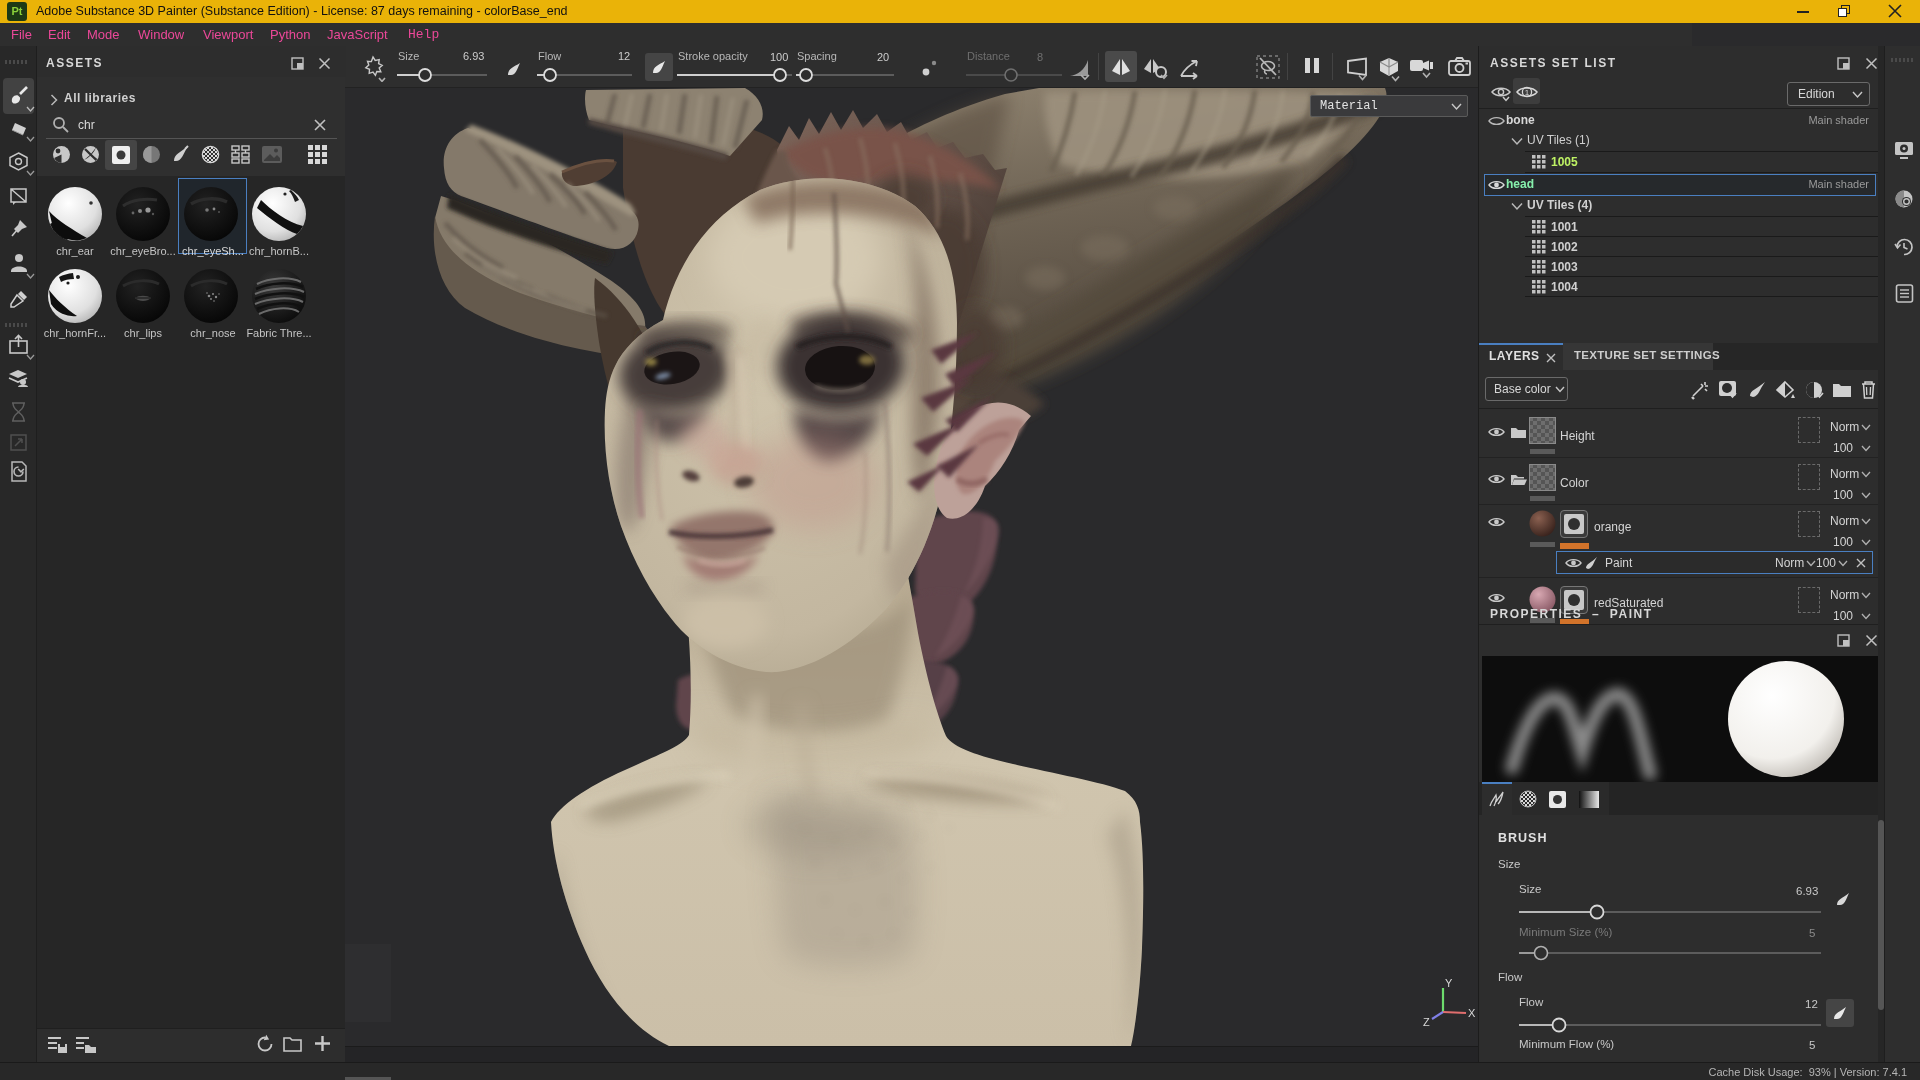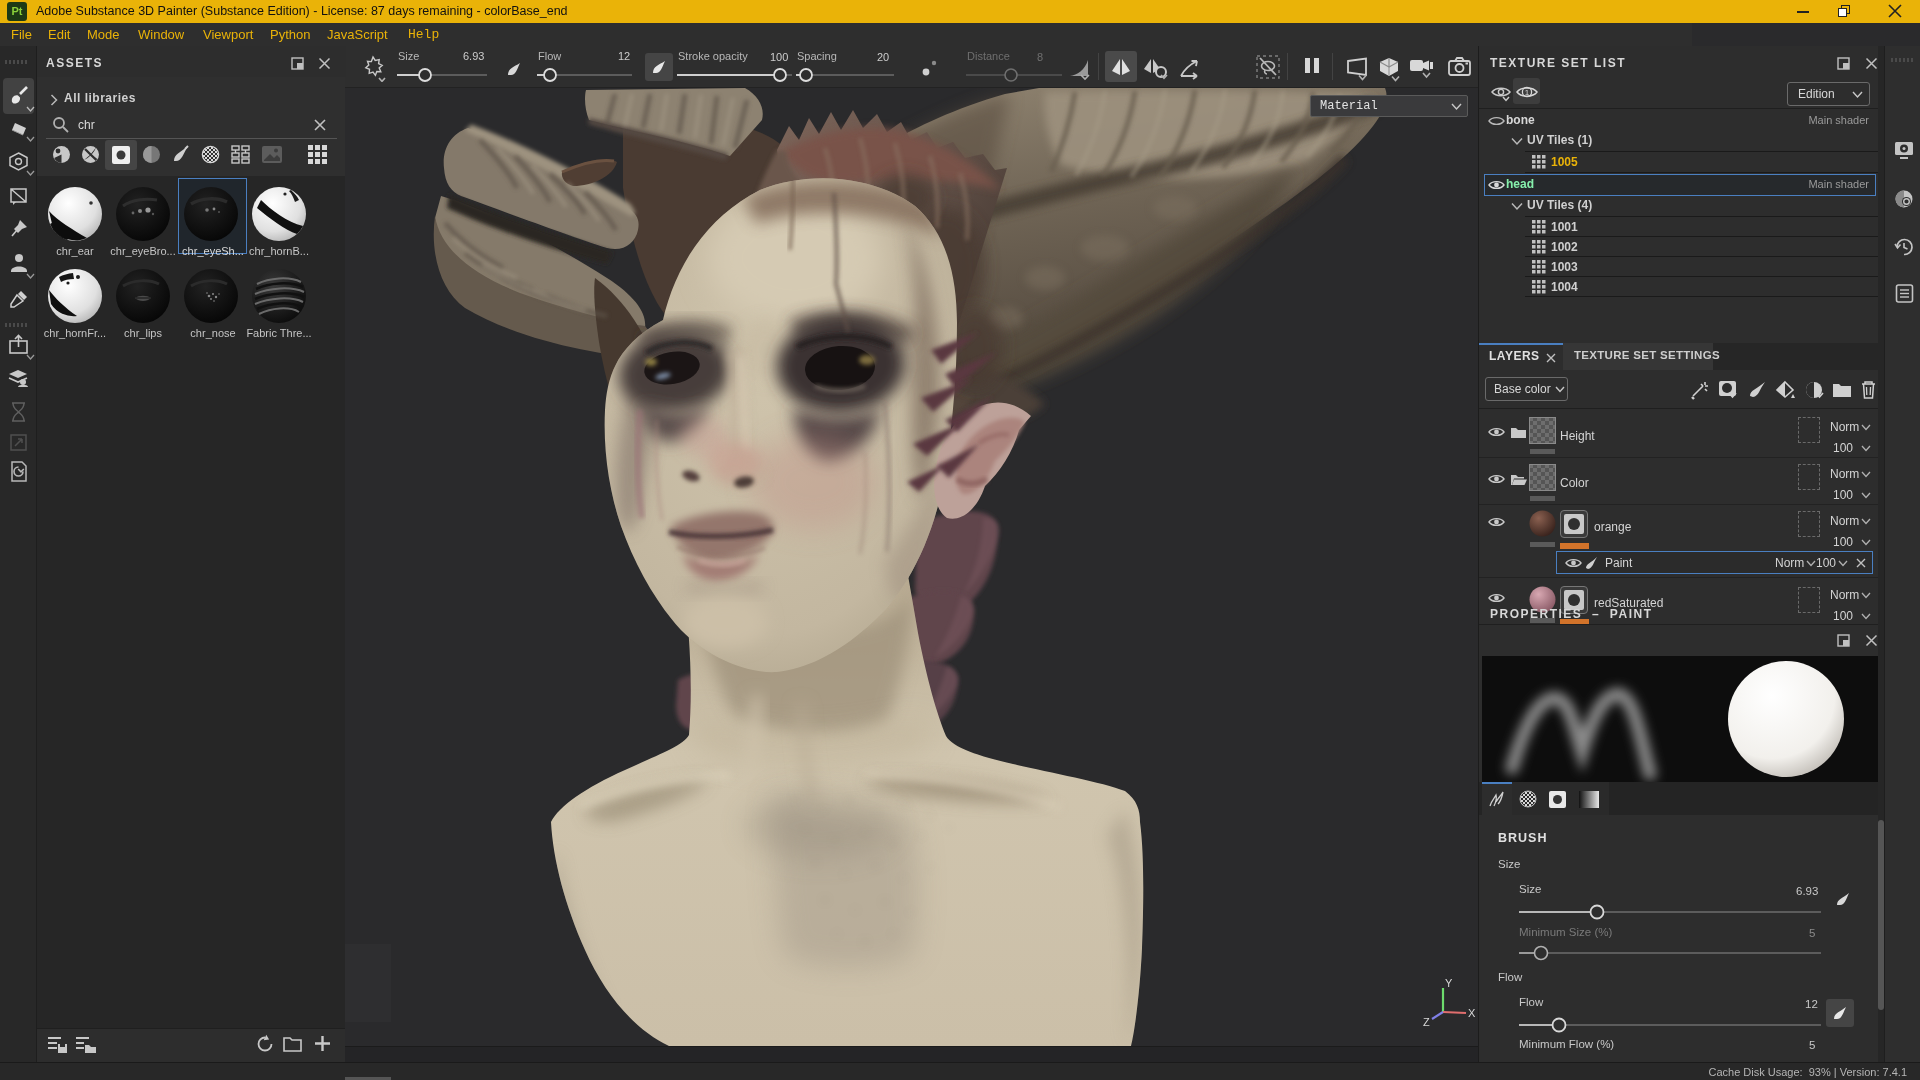--- a/index.html
+++ b/index.html
@@ -20,21 +20,21 @@
     <div class="abs" style="left:36px;top:4px;font-size:12.5px;color:#111;">Adobe Substance 3D Painter (Substance Edition) - License: 87 days remaining - colorBase_end</div>
 
     <div class="abs" style="left:1797px;top:11px;width:12px;height:1.5px;background:#222;"></div>
     <div class="abs" style="left:1841px;top:5px;width:9px;height:9px;border:1.5px solid #222;"></div>
     <div class="abs" style="left:1838px;top:8px;width:9px;height:9px;border:1.5px solid #222;background:#fff;"></div>
     <svg class="abs" style="left:1888px;top:4px;" width="14" height="14">
         <path d="M1 1 L13 13 M13 1 L1 13" stroke="#222" stroke-width="1.6"></path>
       </svg>
   </div>
 
-  <div class="abs" id="menubar" style="left:0;top:23px;width:1692px;height:23px;background:#2e2e2e;color:#eab308;font-size:13px;">
+  <div class="abs" id="menubar" style="left:0;top:23px;width:1692px;height:23px;background:#2e2e2e;color:#ec4899;font-size:13px;">
     <span class="abs" style="left:11px;top:4px;">File</span>
     <span class="abs" style="left:48px;top:4px;">Edit</span>
     <span class="abs" style="left:87px;top:4px;">Mode</span>
     <span class="abs" style="left:138px;top:4px;">Window</span>
     <span class="abs" style="left:203px;top:4px;">Viewport</span>
     <span class="abs" style="left:270px;top:4px;">Python</span>
     <span class="abs" style="left:327px;top:4px;">JavaScript</span>
     <span class="abs" style="left:408px;top:4px;font-family:Liberation Mono, monospace;">Help</span>
   </div>
 
@@ -772,21 +772,21 @@
     </svg>
 
     <div class="abs" style="left:0;top:856px;width:46px;height:78px;background:#2e2e30;"></div>
 
     <div class="abs" style="left:0;top:958px;width:1133px;height:16px;background:#242426;border-top:1px solid #1b1b1b;"></div>
   </div>
 
   <div class="abs" id="rightpanel" style="left:1478px;top:46px;width:400px;height:1016px;background:#2d2d2d;border-left:1px solid #1c1c1c;">
 
     <div class="abs" style="left:0;top:0;width:400px;height:31px;background:#2d2d2d;"></div>
-    <span class="abs panelhead" style="left:11px;top:10px;">TEXTURE SET LIST</span>
+    <span class="abs panelhead" style="left:11px;top:10px;">ASSETS SET LIST</span>
     <svg class="abs" style="left:358px;top:11px;" width="13" height="13">
         <rect x="1" y="1" width="11" height="11" fill="none" stroke="#c0c0c0" stroke-width="1.4"></rect>
         <rect x="6" y="6" width="6" height="6" fill="#c0c0c0"></rect>
       </svg>
     <svg class="abs" style="left:386px;top:11px;" width="13" height="13">
         <path d="M1.5 1.5 L11.5 11.5 M11.5 1.5 L1.5 11.5" stroke="#c0c0c0" stroke-width="1.5"></path>
       </svg>
 
     <svg class="abs" style="left:12px;top:38px;" width="22" height="20" viewBox="0 0 22 20">
       <path d="M1 8 C5 3 15 3 19 8 C15 13 5 13 1 8 Z" fill="none" stroke="#c8c8c8" stroke-width="1.5"></path>
@@ -808,37 +808,37 @@
 
     <svg class="abs" style="left:9px;top:69px;" width="17" height="12" viewBox="0 0 17 12">
         <path d="M1 6 C4 1.5 13 1.5 16 6 C13 10.5 4 10.5 1 6 Z" fill="none" stroke="#b8b8b8" stroke-width="1.4"></path>
       </svg>
     <span class="abs" style="left:27px;top:67px;font-size:12px;font-weight:bold;color:#d8d8d8;">bone</span>
     <span class="abs" style="right:9px;top:68px;font-size:11px;color:#9a9a9a;white-space:nowrap;">Main shader</span>
 
     <svg class="abs" style="left:32px;top:91px;" width="12" height="9">
         <path d="M1 1.5 l5 5.5 5-5.5" fill="none" stroke="#b8b8b8" stroke-width="1.5"></path>
       </svg>
-    <span class="abs" style="left:48px;top:87px;font-size:12px;font-weight:bold;color:#d0d0d0;text-align:center;">UV Tiles (1)</span>
+    <span class="abs" style="left:48px;top:87px;font-size:12px;font-weight:normal;color:#d0d0d0;text-align:center;">UV Tiles (1)</span>
     <div class="abs" style="left:46px;top:105px;width:354px;height:1px;background:#1a1a1a;"></div>
 
     <svg class="abs" style="left:53px;top:109px;" width="14" height="14">
         <g fill="#c0c0c0">
           <rect x="0" y="0" width="3.5" height="3.5"></rect>
           <rect x="5" y="0" width="3.5" height="3.5"></rect>
           <rect x="10" y="0" width="3.5" height="3.5"></rect>
           <rect x="0" y="5" width="3.5" height="3.5"></rect>
           <rect x="5" y="5" width="3.5" height="3.5"></rect>
           <rect x="10" y="5" width="3.5" height="3.5"></rect>
           <rect x="0" y="10" width="3.5" height="3.5"></rect>
           <rect x="5" y="10" width="3.5" height="3.5"></rect>
           <rect x="10" y="10" width="3.5" height="3.5"></rect>
         </g>
       </svg>
-    <span class="abs" style="left:72px;top:109px;font-size:12px;font-weight:bold;color:#eab308;">1005</span>
+    <span class="abs" style="left:72px;top:109px;font-size:12px;font-weight:bold;color:#bef264;">1005</span>
     <div class="abs" style="left:46px;top:126px;width:354px;height:1px;background:#1a1a1a;"></div>
 
     <div class="abs" style="left:5px;top:128px;width:392px;height:22px;background:#26292c;border:1px solid #4a7fc1;"></div>
     <svg class="abs" style="left:9px;top:133px;" width="17" height="12" viewBox="0 0 17 12">
         <path d="M1 6 C4 1.5 13 1.5 16 6 C13 10.5 4 10.5 1 6 Z" fill="none" stroke="#d8d8d8" stroke-width="1.4"></path>
         <circle cx="8.5" cy="6" r="2.4" fill="#d8d8d8"></circle>
       </svg>
     <span class="abs" style="left:27px;top:131px;font-size:12px;font-weight:bold;color:#86efac;">head</span>
     <span class="abs" style="right:9px;top:132px;font-size:11px;color:#9a9a9a;white-space:nowrap;">Main shader</span>
 

